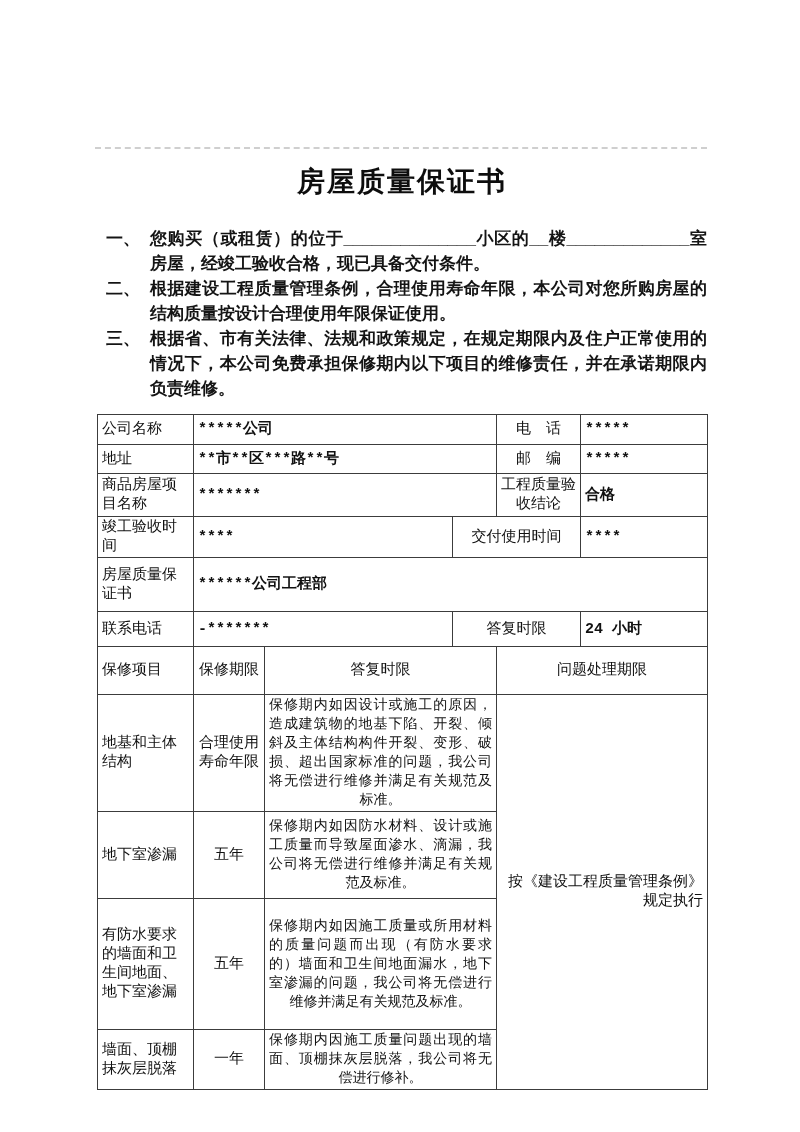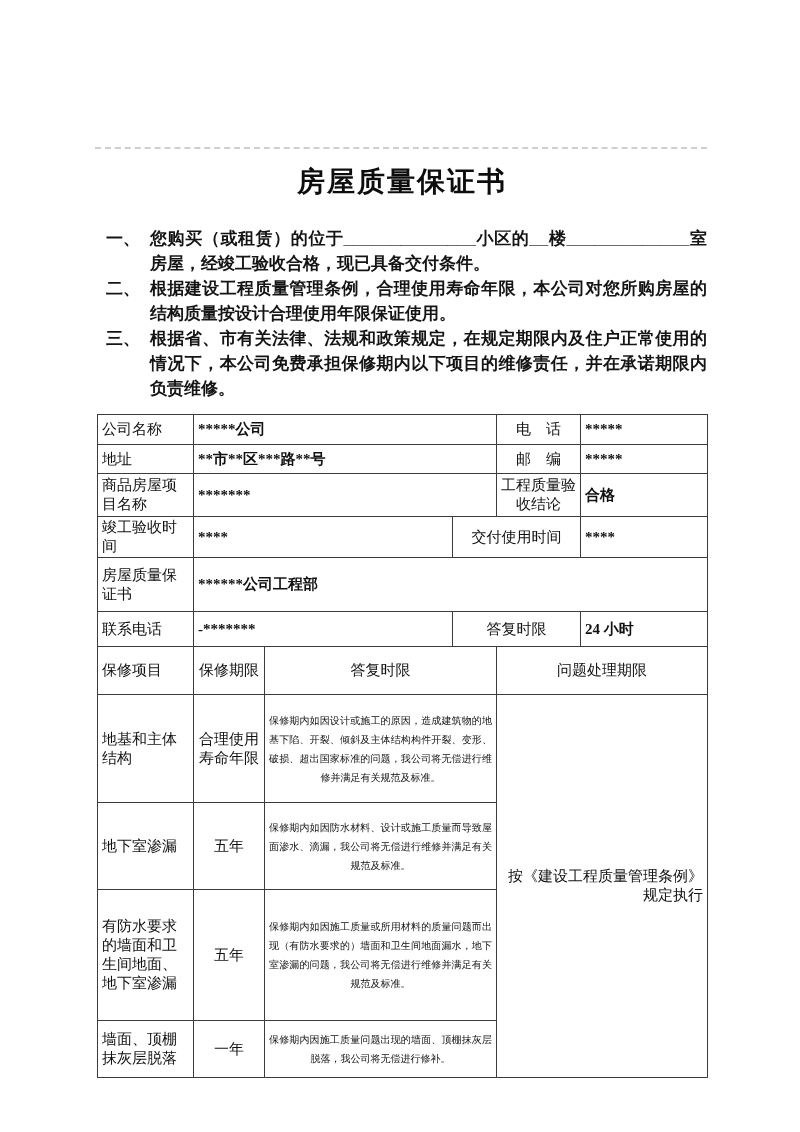--- a/index.html
+++ b/index.html
@@ -23,38 +23,38 @@
   }
 
   .paras { margin-top:26px; }
   .para { display:flex; font-weight:bold; font-size:17px; line-height:25px; color:#141414; }
   .para .marker { flex:none; width:53px; box-sizing:border-box; padding-left:9px; }
   .para .ptext { flex:1 1 auto; text-align:justify; }
 
   table.gtable {
     border-collapse:collapse; table-layout:fixed;
     width:610px; margin-top:13px;
-    font-family:Liberation Serif, serif;
+    font-family:Liberation Mono, monospace;
     font-size:15px; color:#111;padding-left:17px;
   }
   table.gtable td {
     border:1px solid #3c3c3c; padding:1px 4px;
     vertical-align:middle; line-height:19px; word-break:break-all;
   }
   tr.r1{height:30px} tr.r2{height:29px} tr.r3{height:43px} tr.r4{height:30px}
   tr.r5{height:54px} tr.r6{height:35px} tr.r7{height:48px} tr.r8{height:108px}
   tr.r9{height:87px} tr.r10{height:131px} tr.r11{height:57px}
 
   td.lab { text-align:left; padding-left:7px; padding-right:2px; }
   td.cen { text-align:center; }
   td.val { text-align:left; font-weight:bold; }
   td.val-left { text-align:left; font-weight:bold; padding-left:7px; }
   td.duty {
     text-align:justify; text-align-last:center;
-    font-size:10px; line-height:21px; padding:2px 5px;
+    font-size:14px; line-height:21px; padding:2px 5px;
   }
   td.note { text-align:right; padding:0 45px; line-height:22px; }
 </style>
 </head>
 <body>
 
 <div class="page">
 
   <div class="dash-sep"></div>
 

